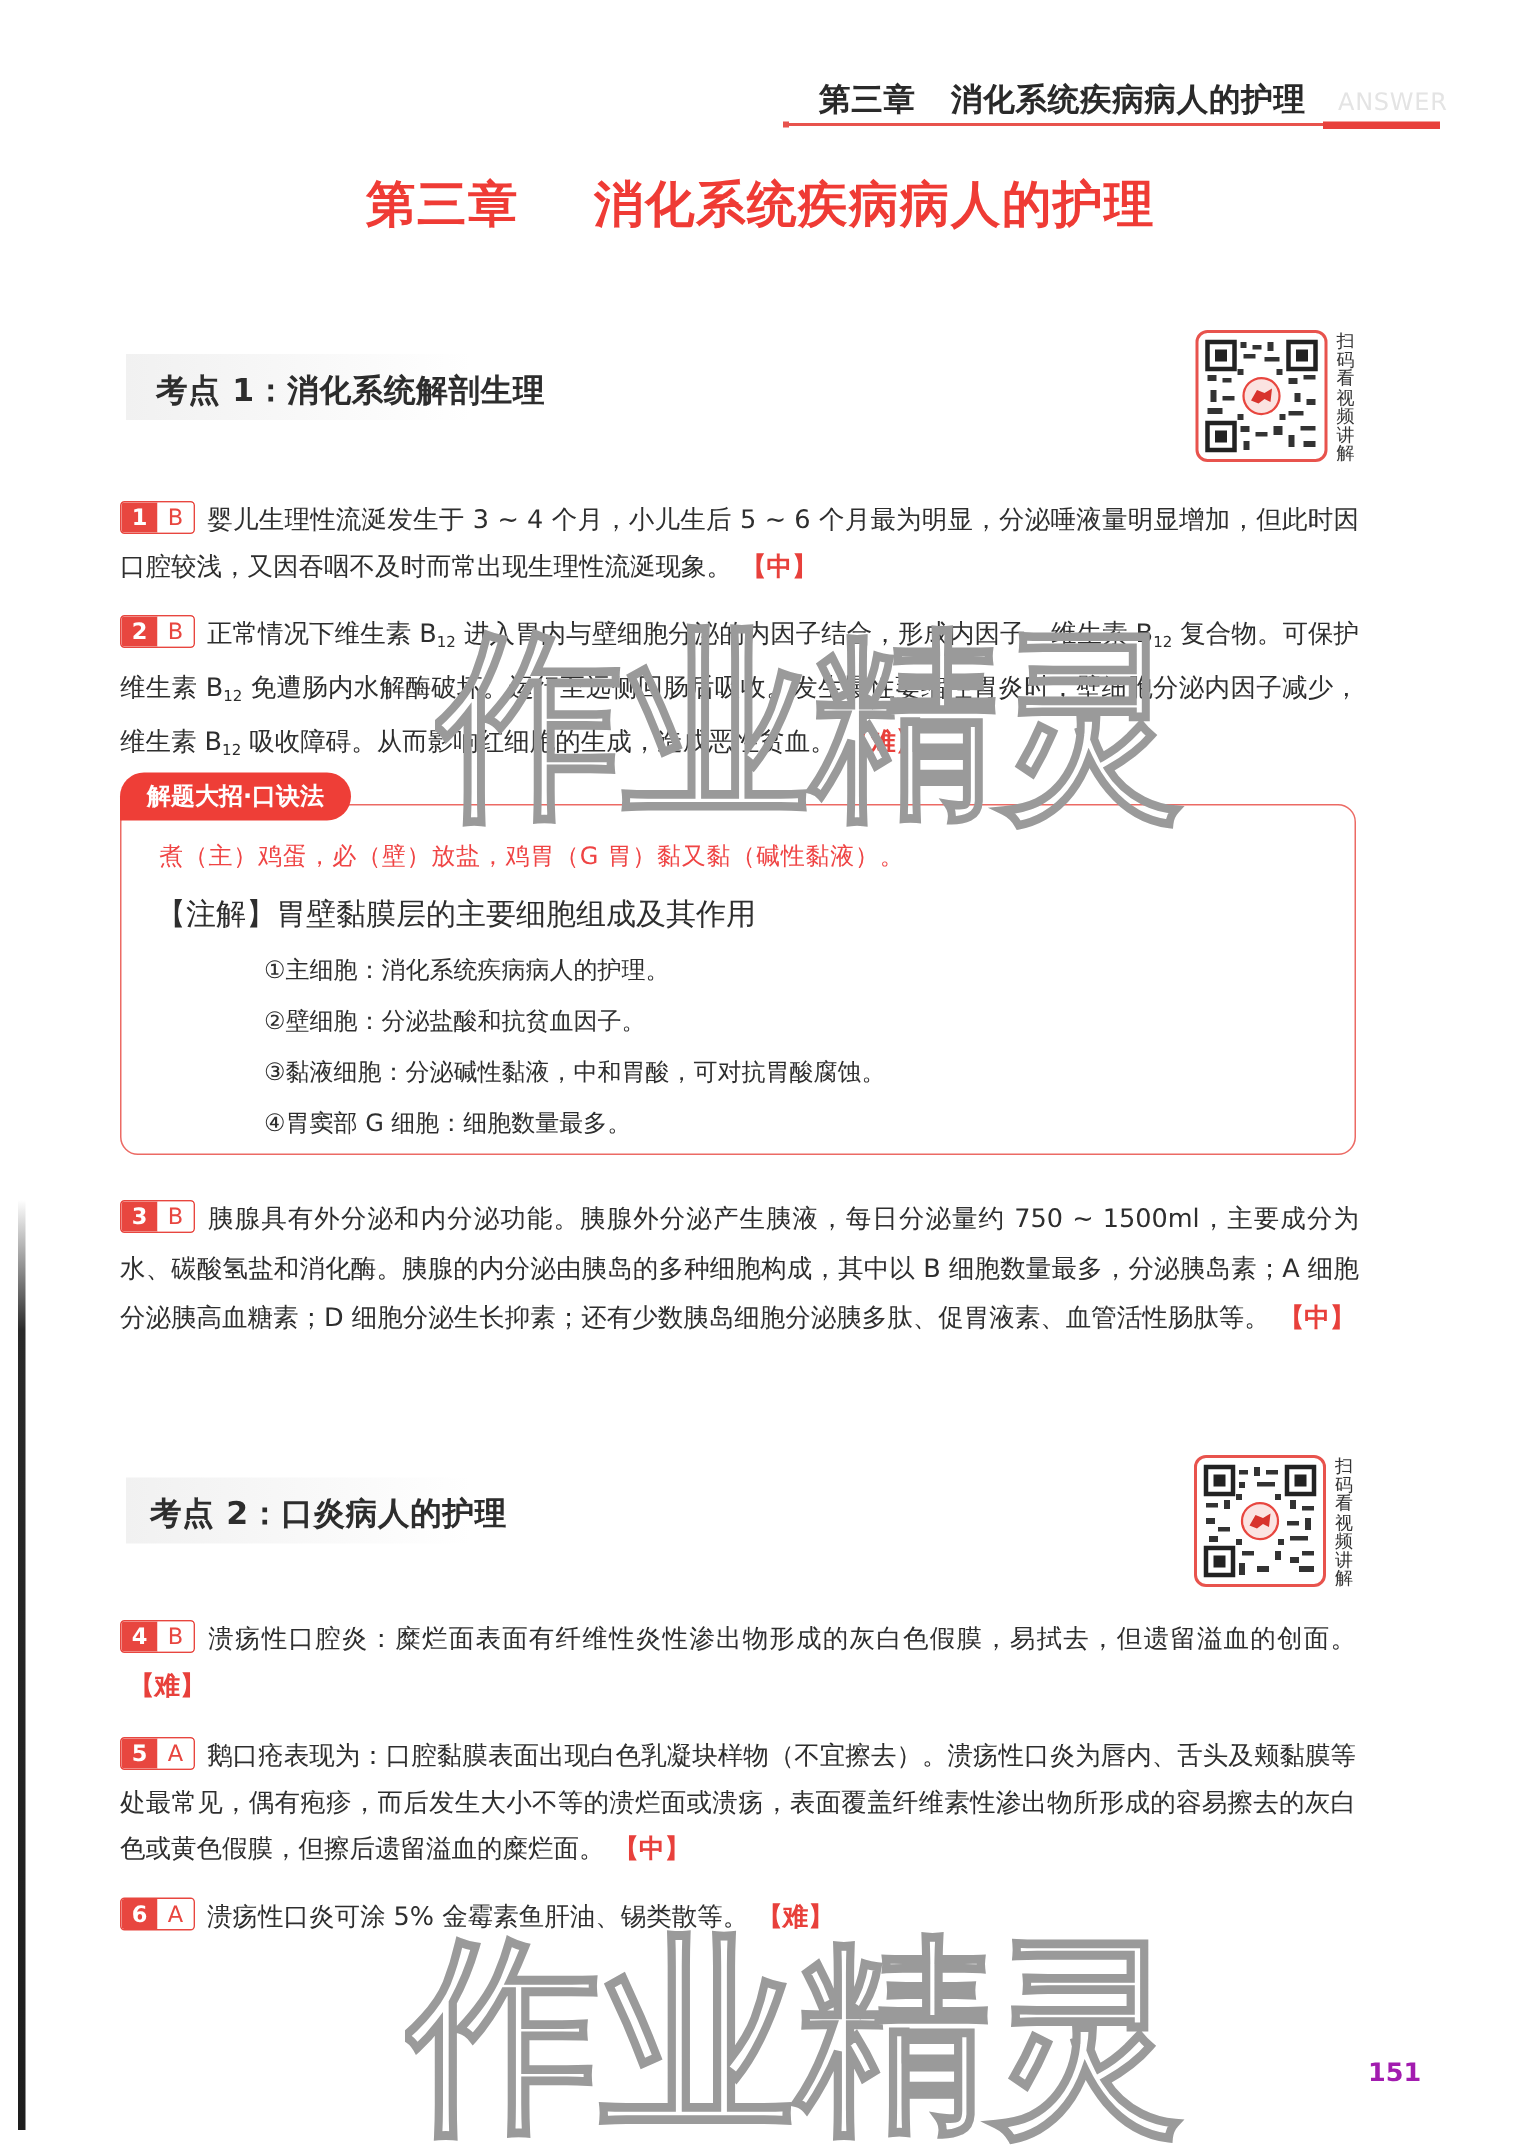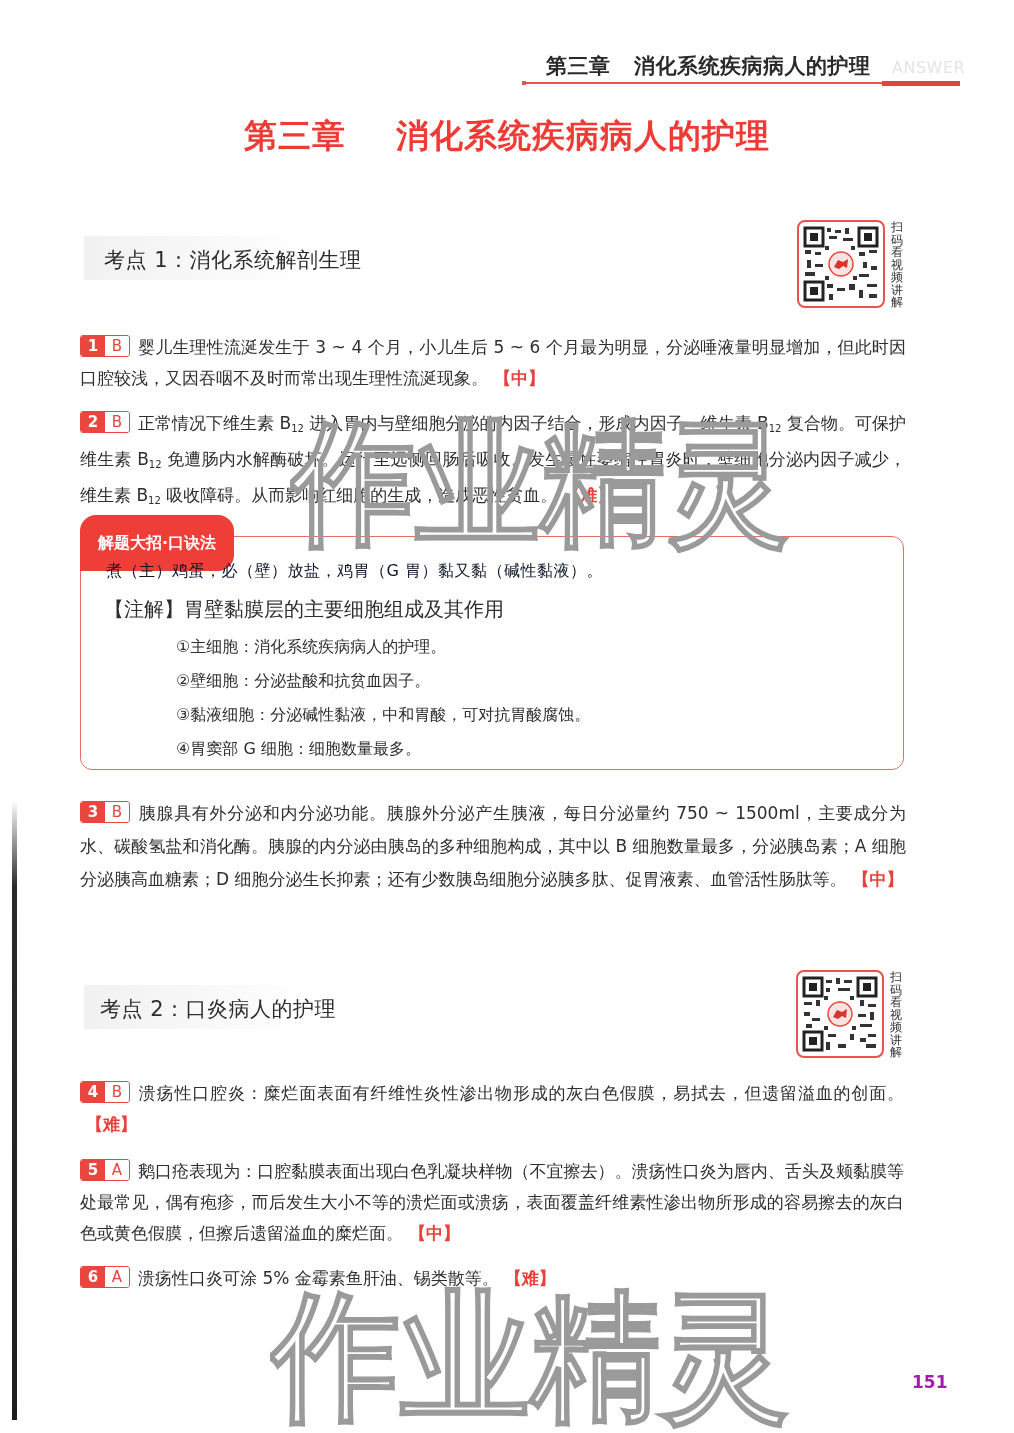--- a/index.html
+++ b/index.html
@@ -13,37 +13,37 @@
   
   .run-head { left:520px; top:50px; width:440px; height:40px; }
   .run-head .title { position:absolute; left:26px; top:2px; font-size:21px; font-weight:bold; color:#2a2a2a; letter-spacing:0.5px; white-space:pre; }
   .run-head .answer { position:absolute; left:372px; top:8px; font-size:16px; color:#e4e4e4; letter-spacing:0.5px; }
   .run-head .line { position:absolute; left:4px; top:32px; width:436px; height:2px; background:#e8534d; }
   .run-head .dot { position:absolute; left:2px; top:31px; width:4px; height:4px; background:#e8534d; }
   .run-head .thick { position:absolute; left:362px; top:31px; width:78px; height:5px; background:#e8403b; }
 
   .chapter-title { left:0; width:1014px; top:114px; text-align:center; font-size:33px; font-weight:bold; color:#ef3b35; letter-spacing:1px; white-space:pre; }
 
-  .section-head { left:104px; font-size:21px; font-weight:normal; color:#2d2d2d; letter-spacing:0.5px; }
+  .section-head { left:104px; font-size:21px; font-weight:bold; color:#2d2d2d; letter-spacing:0.5px; }
   .section-shade { left:84px; width:230px; height:44px; background:linear-gradient(90deg, rgba(235,235,235,0.7), rgba(255,255,255,0)); }
 
   .qr { width:84px; height:84px; border:2px solid #e8534d; border-radius:8px; background:#fff; overflow:hidden; }
   .qr svg { display:block; }
   .qr-caption { width:16px; font-size:12px; line-height:12.5px; color:#333; text-align:left; }
 
   .para { left:80px; width:826px; font-size:17px; line-height:31px; color:#2e2e2e; text-align:justify; }
   .badge { display:inline-flex; vertical-align:middle; height:20px; border:1.5px solid #e8463f; border-radius:3px; overflow:hidden; margin-right:8px; position:relative; top:-2px; }
   .badge .num { background:#e8463f; color:#fff; width:24px; text-align:center; font-size:15px; line-height:20px; font-weight:bold; }
   .badge .ans { background:#fff; color:#e8463f; width:24px; text-align:center; font-size:15px; line-height:20px; }
   .level { color:#e8403b; font-weight:bold; margin-left:6px; }
   sub { font-size:10px; vertical-align:-3px; }
 
   .tip-box { left:80px; top:536px; width:822px; height:232px; border:1.5px solid #ec6a64; border-radius:12px; }
-  .tip-tag { left:80px; top:515px; height:32px; padding:12px 18px; border-radius:16px 16px 16px 0; background:#ee3e37; color:#fff; font-size:16px; line-height:32px; font-weight:bold; }
-  .tip-mnemonic { left:106px; top:561px; font-size:16px; color:#0f172a; letter-spacing:0.5px; }
+  .tip-tag { left:80px; top:515px; height:32px; padding:0 18px; border-radius:16px 16px 16px 0; background:#ee3e37; color:#fff; font-size:16px; line-height:32px; font-weight:bold; }
+  .tip-mnemonic { left:106px; top:561px; font-size:16px; color:#ef4444; letter-spacing:0.5px; }
   .tip-note { left:104px; top:596px; font-size:20px; color:#2e2e2e; }
   .tip-list { left:176px; top:630px; font-size:16px; color:#2e2e2e; line-height:34px; }
 
   .watermark { pointer-events:none; }
   .left-bar { left:12px; top:800px; width:5px; height:620px; background:linear-gradient(180deg, rgba(40,40,40,0) 0%, #2a2a2a 14%, #1e1e1e 100%); }
 
   .page-num { left:912px; top:1372px; font-size:17px; font-weight:bold; color:#a21caf; }
 </style>
 </head>
 <body>

